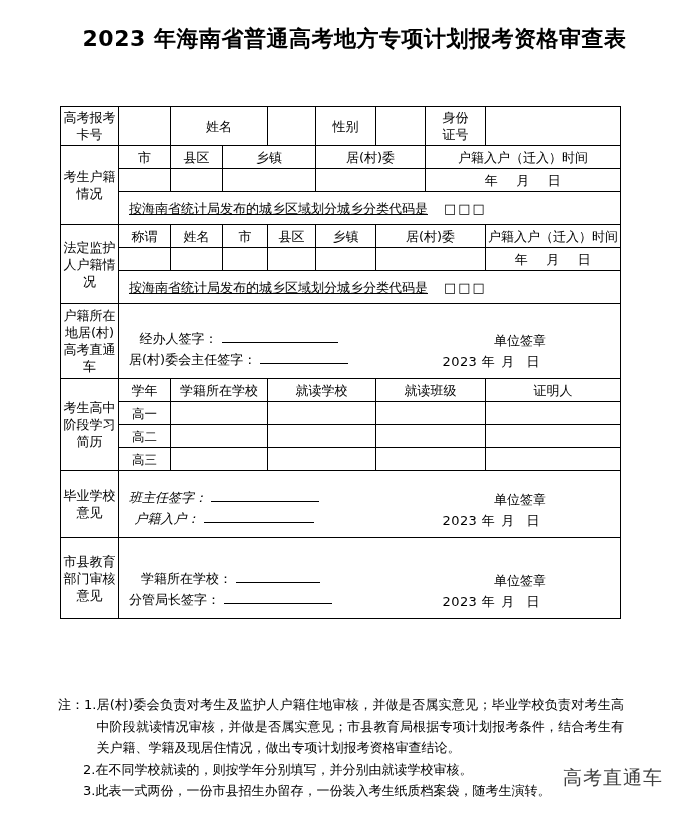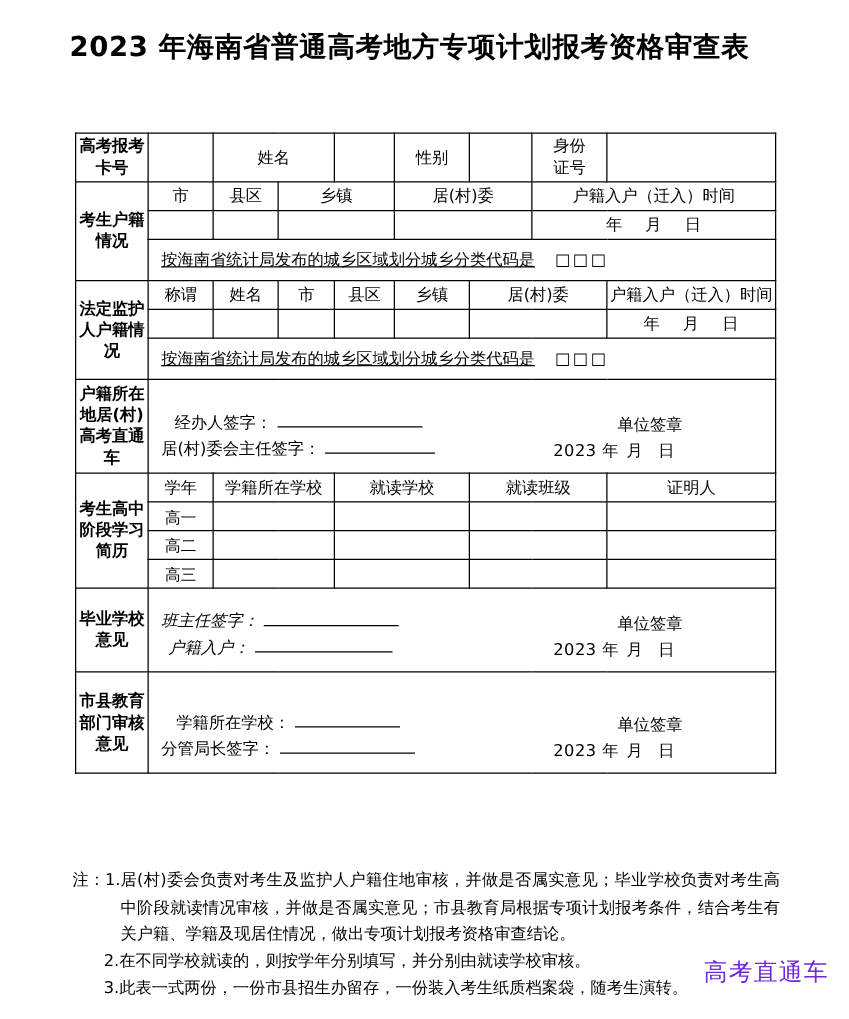--- a/index.html
+++ b/index.html
@@ -12,21 +12,21 @@
     height: 815px;
     position: relative;
     font-family: "DejaVu Sans", "Liberation Sans", sans-serif;
     color: #000000;
     overflow: hidden;
   }
 
   
   .title {
     position: absolute;
-    left: 48px;
+    left: 75px;
     top: 22px;
     width: 559px;
     text-align: center;
     font-size: 22px;
     font-weight: bold;
     line-height: 33px;
     letter-spacing: 0.5px;
   }
 
   
@@ -46,21 +46,20 @@
     text-align: center;
     line-height: 17px;
   }
   .form-table td.hdr {
     font-size: 13px;
   }
   .rowlabel {
     font-size: 13px;
     line-height: 19px;
     padding: 2px 1px !important;
-    font-weight: bold;
   }
   .cell-h { height: 22px; }
 
   .date-cell {
     letter-spacing: 0.5px;
     font-size: 13px;
   }
   .date-cell span { display: inline-block; padding: 0 9px; }
 
   .note-cell {
@@ -135,21 +134,21 @@
     flex: 1 1 auto;
   }
   .note-first .body { text-align: justify; }
 
   
   .watermark {
     position: absolute;
     right: 16px;
     top: 765px;
     font-size: 19px;
-    color: #6d28d9;
+    color: #404040;
     letter-spacing: 1px;
     white-space: nowrap;
   }
 </style>
 </head>
 <body>
 
 <div class="title">2023 年海南省普通高考地方专项计划报考资格审查表</div>
 
 <table class="form-table">

